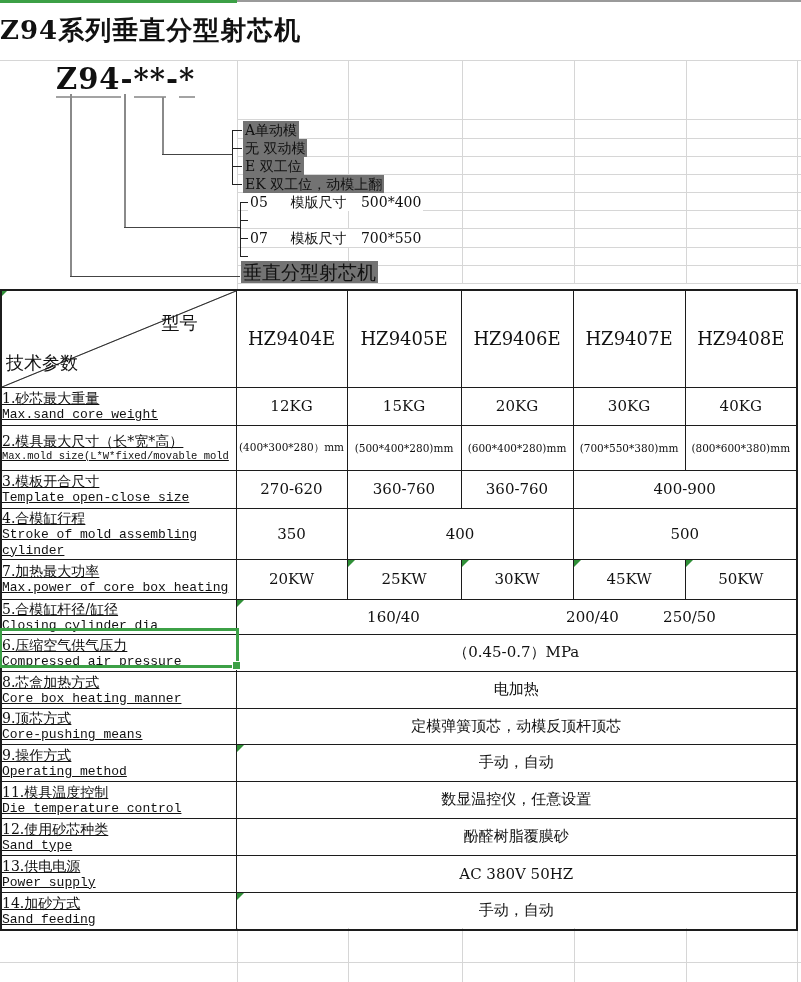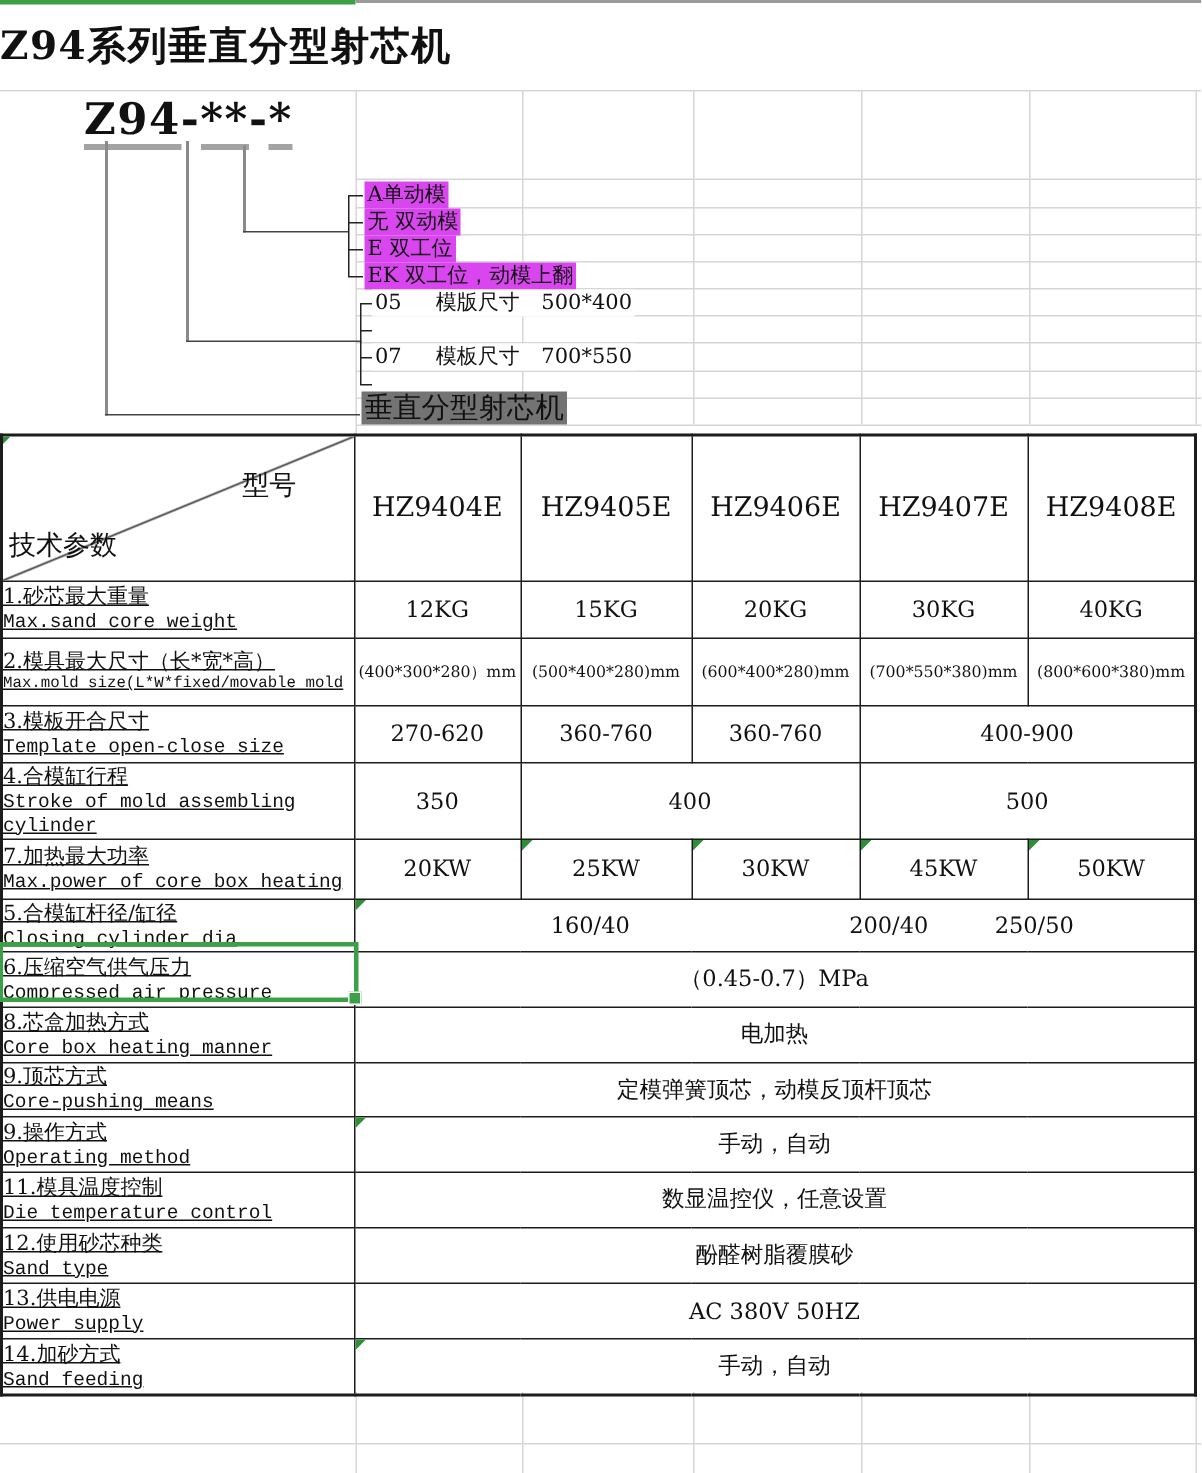--- a/index.html
+++ b/index.html
@@ -12,22 +12,22 @@
   .title-row{position:absolute;left:0;top:8px;width:801px;height:44px;
              display:flex;align-items:center;justify-content:flex-start;}
   .title-row .t{font-size:26px;font-weight:bold;letter-spacing:1px;}
   
   .gl{position:absolute;background:#d6d6d6;}
   
   .dline{position:absolute;background:#444;}
   .dstem{position:absolute;background:#8a8a8a;}
   .dbr{position:absolute;background:#222;}
   .code{position:absolute;left:56px;top:62px;font-size:29px;font-weight:bold;letter-spacing:1px;}
-  .code .u{border-bottom:4px solid #a3a3a3;padding-bottom:0;}
-  .dlabel{position:absolute;background:#d946ef;font-size:14px;line-height:18px;white-space:nowrap;padding:0 2px;}
+  .code .u{border-bottom:2px solid #a3a3a3;padding-bottom:0;}
+  .dlabel{position:absolute;background:#737373;font-size:14px;line-height:18px;white-space:nowrap;padding:0 2px;}
   .slabel{position:absolute;background:#fff;font-size:14px;line-height:18px;white-space:nowrap;padding:0 2px;}
   .slabel .sp1{display:inline-block;min-width:22px;}
   .slabel .sp2{display:inline-block;margin-left:14px;text-align:right;}
   .slabel .sp3{display:inline-block;margin-left:10px;}
   .base-label{position:absolute;left:241px;top:261px;background:#737373;font-size:19px;line-height:22px;white-space:nowrap;padding:0 2px;}
   
   table.spec{position:absolute;left:0;top:289px;width:798px;table-layout:fixed;
              border-collapse:collapse;border:2px solid #1c1c1c;}
   table.spec td{border:1px solid #1c1c1c;padding:0;vertical-align:middle;overflow:hidden;}
   td.labelcell{padding:2px 0 2px 3px;vertical-align:middle;text-decoration:underline;}

